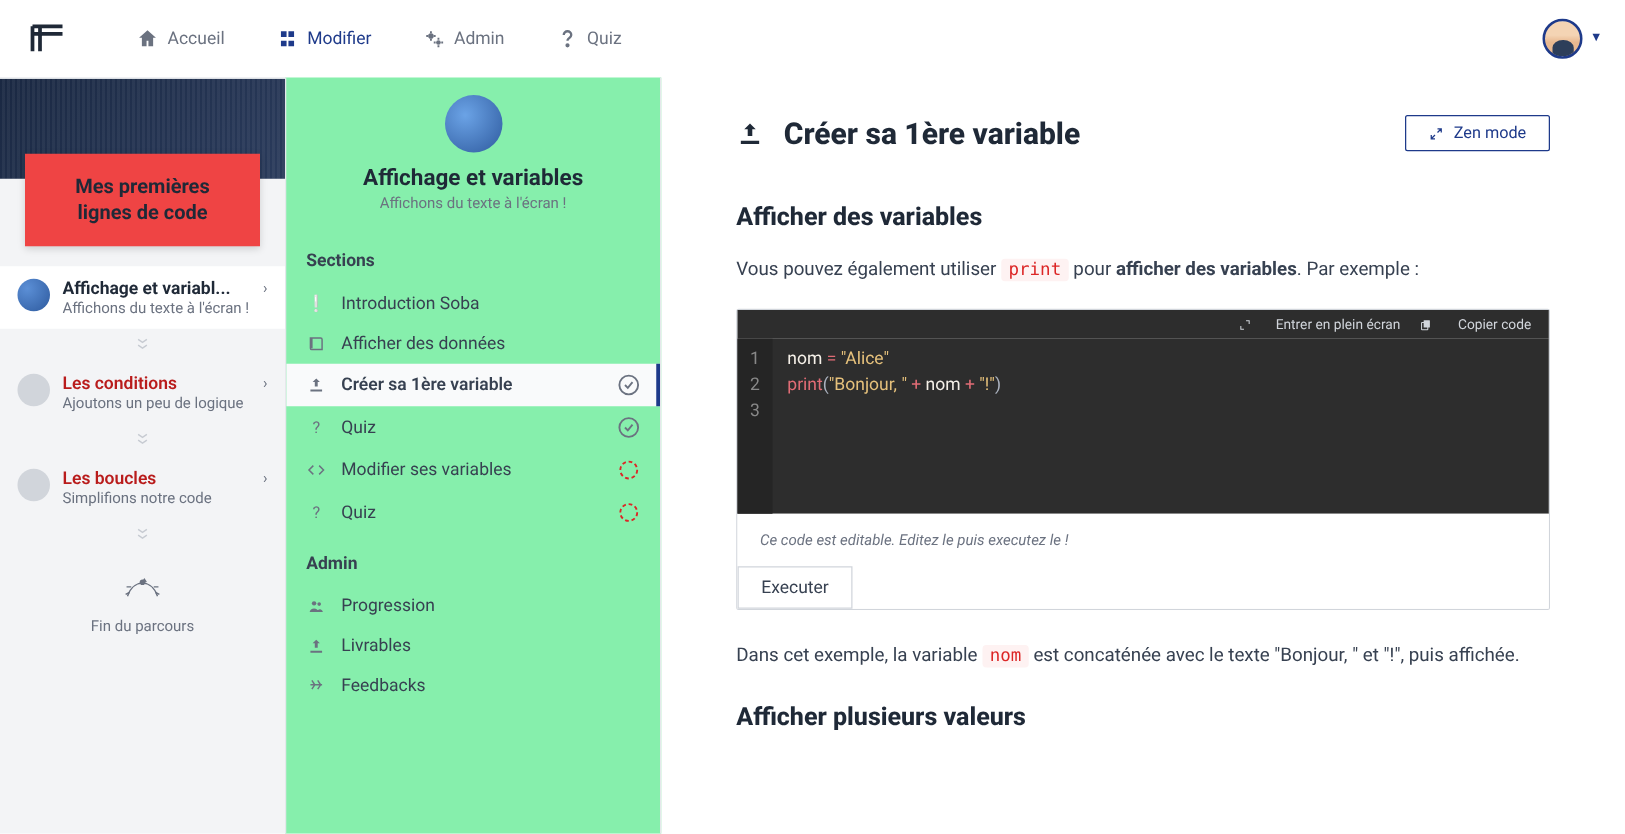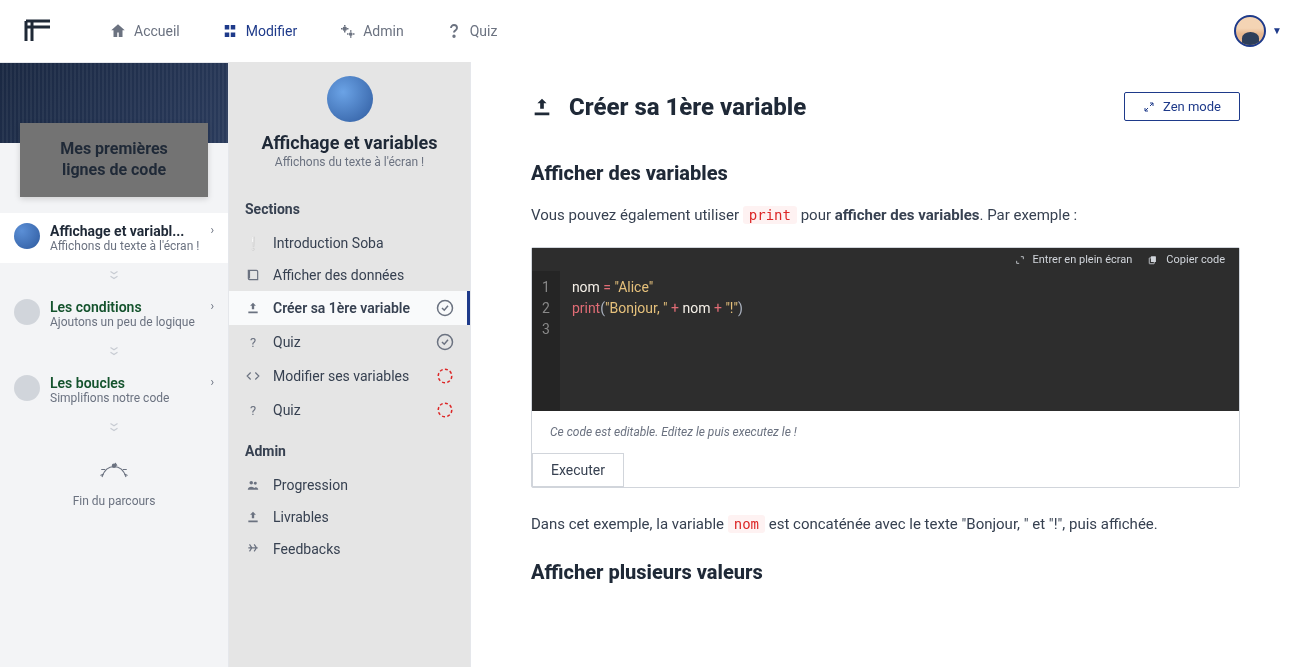--- a/index.html
+++ b/index.html
@@ -12,57 +12,57 @@
 .nav-item.active{color:#1e3a8a}
 .nav-icon{width:20px;height:20px;display:flex;align-items:center;justify-content:center;font-size:18px}
 .avatar-dd{display:flex;align-items:center;gap:6px;cursor:pointer}
 .avatar{width:32px;height:32px;border-radius:50%;border:2px solid #1e3a8a;background:linear-gradient(#f4d4b4 40%,#e8b890 60%);overflow:hidden;position:relative}
 .avatar::after{content:"";position:absolute;bottom:0;left:20%;right:20%;height:45%;background:#2d3e5a;border-radius:50% 50% 0 0}
 .caret{color:#1e3a8a;font-size:10px}
 .layout{display:flex;height:calc(100vh - 62px)}
 .col1{width:228px;background:#f3f4f6;overflow-y:auto;border-top:1px solid #e5e7eb}
 .hero{height:80px;background:linear-gradient(135deg,#1a2842,#2a3b5c);position:relative;display:flex;align-items:center;justify-content:center}
 .hero::before{content:"";position:absolute;inset:0;background:repeating-linear-gradient(90deg,transparent 0 2px,rgba(255,255,255,.05) 2px 4px)}
-.hero-card{background:#737373;padding:16px 20px;margin:-20px 20px 16px;text-align:center;font-weight:700;font-size:16px;box-shadow:0 2px 6px rgba(0,0,0,.15);position:relative;z-index:1;line-height:1.3}
+.hero-card{background:#ef4444;padding:16px 20px;margin:-20px 20px 16px;text-align:center;font-weight:700;font-size:16px;box-shadow:0 2px 6px rgba(0,0,0,.15);position:relative;z-index:1;line-height:1.3}
 .chapter{padding:10px 14px;display:flex;align-items:flex-start;gap:10px;cursor:pointer;position:relative}
 .chapter.active{background:#fff}
 .chapter-icon{width:26px;height:26px;border-radius:50%;flex-shrink:0}
 .chapter-icon.blue{background:radial-gradient(circle at 30% 30%,#5b8fd6,#2e5a9e)}
 .chapter-icon.grey{background:#d1d5db}
 .chapter-body{flex:1;min-width:0}
 .chapter-title{font-weight:700;font-size:14px;color:#1f2937;white-space:nowrap;overflow:hidden;text-overflow:ellipsis}
-.chapter.disabled .chapter-title{color:#14532d;font-weight:600}
+.chapter.disabled .chapter-title{color:#b91c1c;font-weight:600}
 .chapter-sub{font-size:12px;color:#6b7280;white-space:nowrap;overflow:hidden;text-overflow:ellipsis}
 .chapter-chevron{color:#6b7280;font-size:12px}
 .expand-dots{text-align:center;padding:6px;color:#9ca3af;font-size:12px;cursor:pointer;letter-spacing:-2px}
 .expand-dots svg{width:14px;height:10px;opacity:.5}
 .end-course{text-align:center;padding:18px;color:#6b7280;font-size:12px}
 .laurel{margin:0 auto 8px;width:36px;height:24px}
-.col2{width:243px;background:#e5e5e5;border-left:1px solid #e5e7eb;border-right:1px solid #e5e7eb;overflow-y:auto;padding:14px 0}
+.col2{width:301px;background:#86efac;border-left:1px solid #e5e7eb;border-right:1px solid #e5e7eb;overflow-y:auto;padding:14px 0}
 .col2-head{text-align:center;padding:0 16px 16px}
 .col2-avatar{width:46px;height:46px;border-radius:50%;margin:0 auto 10px;background:radial-gradient(circle at 35% 35%,#6ba3e6,#2e5a9e)}
 .col2-title{font-weight:700;font-size:18px}
 .col2-sub{font-size:12px;color:#6b7280;margin-top:2px}
 .sec-label{font-weight:700;font-size:14px;padding:16px 16px 10px;color:#374151}
 .sec-item{display:flex;align-items:center;gap:12px;padding:8px 16px;cursor:pointer;position:relative;font-size:14px;color:#374151}
 .sec-item.active{background:#f9fafb;font-weight:600}
 .sec-item.active::after{content:"";position:absolute;right:0;top:0;bottom:0;width:3px;background:#1e3a8a}
 .sec-icon{width:16px;height:16px;color:#6b7280;display:flex;align-items:center;justify-content:center;font-size:13px;flex-shrink:0}
 .sec-text{flex:1}
 .sec-status{width:18px;height:18px;flex-shrink:0}
 .col3{flex:1;overflow-y:auto;padding:30px 60px}
 .content-head{display:flex;justify-content:space-between;align-items:center;margin-bottom:40px}
 .content-title{display:flex;align-items:center;gap:16px;font-size:24px;font-weight:800}
 .zen-btn{border:1px solid #1e3a8a;color:#1e3a8a;background:#fff;padding:6px 18px;font-size:13px;border-radius:2px;cursor:pointer;display:flex;align-items:center;gap:8px}
 .h2{font-size:20px;font-weight:800;margin:24px 0 18px}
 .para{font-size:15px;color:#374151;line-height:1.6;margin-bottom:20px}
 .code-inline{font-family:ui-monospace,Menlo,monospace;background:#fef2f2;color:#dc2626;padding:1px 6px;border-radius:3px;font-size:14px}
 .code-block{border:1px solid #d1d5db;border-radius:2px;margin-bottom:24px}
 .code-toolbar{background:#2d2d2d;color:#d1d5db;font-size:11px;display:flex;justify-content:flex-end;gap:16px;padding:5px 14px}
-.code-tool{cursor:pointer;display:flex;align-items:center;gap:8px}
+.code-tool{cursor:pointer;display:flex;align-items:center;gap:20px}
 .code-body{background:#2d2d2d;display:flex;font-family:ui-monospace,Menlo,monospace;font-size:14px;min-height:140px}
 .gutter{background:#252525;color:#888;padding:6px 10px;text-align:right;user-select:none;line-height:1.5}
 .code-lines{padding:6px 12px;line-height:1.5;color:#f5f0e8}
 .tok-var{color:#f5f0e8}
 .tok-op{color:#e06c75}
 .tok-str{color:#e5c07b}
 .tok-fn{color:#e06c75}
 .tok-paren{color:#abb2bf}
 .code-hint{font-style:italic;color:#6b7280;font-size:12px;padding:14px 18px;background:#fff}
 .code-footer{display:flex;justify-content:flex-start;padding:0 0 0 0;background:#fff}

